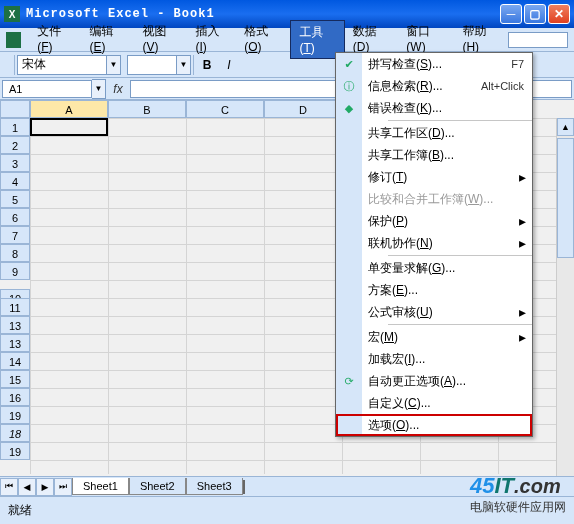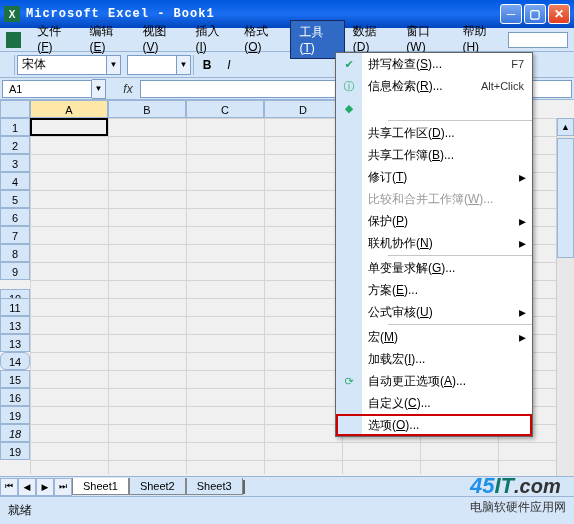--- a/index.html
+++ b/index.html
@@ -24,21 +24,21 @@
 
 .toolbar { background: #d6e6f9; height: 26px; display: flex; align-items: center; padding: 0 4px; border-bottom: 1px solid #9ab5d6; }
 .tool { width: 22px; height: 22px; display: flex; align-items: center; justify-content: center; cursor: pointer; border: 1px solid transparent; font-size: 12px; }
 .sep { width: 1px; height: 20px; background: #9ab5d6; margin: 0 2px; }
 .fontbox { width: 90px; height: 20px; border: 1px solid #7a9cc6; background: #fff; display: flex; align-items: center; padding: 0 4px; font-size: 12px; }
 .dropd { width: 14px; height: 20px; border: 1px solid #7a9cc6; border-left: none; background: #e8f0fb; display: flex; align-items: center; justify-content: center; font-size: 8px; cursor: pointer; }
 
 
 .formulabar { background: #d6e6f9; height: 22px; display: flex; align-items: center; padding: 2px 2px; border-bottom: 1px solid #9ab5d6; }
 .namebox { width: 90px; height: 18px; background: #fff; border: 1px solid #7a9cc6; font-size: 11px; display: flex; align-items: center; padding: 0 6px; }
-.fx { width: 24px; font-style: italic; text-align: center; font-size: 12px; color: #333; margin-left: 10px; }
+.fx { width: 24px; font-style: italic; text-align: center; font-size: 12px; color: #333; }
 .formula { flex: 1; height: 18px; background: #fff; border: 1px solid #7a9cc6; }
 .corner { position: absolute; left: 0; top: 0; width: 30px; height: 18px; background: #d6e6f9; border: 1px solid #9ab5d6; }
 .colhead { position: absolute; top: 0; height: 18px; background: #d6e6f9; border: 1px solid #9ab5d6; text-align: center; font-size: 11px; line-height: 18px; }
 .colhead.active { background: #fde8a8; }
 .rowhead { position: absolute; left: 0; width: 30px; height: 18px; background: #d6e6f9; border: 1px solid #9ab5d6; text-align: center; font-size: 11px; line-height: 18px; }
 .cellborderH { position: absolute; left: 30px; right: 0; height: 1px; background: #d4d4d4; }
 .cellborderV { position: absolute; top: 18px; bottom: 0; width: 1px; background: #d4d4d4; }
 .selcell { position: absolute; border: 2px solid #000; background: transparent; pointer-events: none; }
 .gridcontainer { position: absolute; left: 0; top: 100px; right: 0; bottom: 50px; overflow: hidden; }
 
@@ -149,21 +149,21 @@
       <div class="rowhead" style="top: 72px;">4</div>
       <div class="rowhead" style="top: 90px;">5</div>
       <div class="rowhead" style="top: 108px;">6</div>
       <div class="rowhead" style="top: 126px;">7</div>
       <div class="rowhead" style="top: 144px;">8</div>
       <div class="rowhead" style="top: 162px;">9</div>
       <div class="rowhead" style="top: 189px;">10</div>
       <div class="rowhead" style="top: 198px;">11</div>
       <div class="rowhead" style="top: 216px;">13</div>
       <div class="rowhead" style="top: 234px; text-align: center;">13</div>
-      <div class="rowhead" style="top: 252px; border-radius: 6px;">14</div>
+      <div class="rowhead" style="top: 252px;">14</div>
       <div class="rowhead" style="top: 270px;">15</div>
       <div class="rowhead" style="top: 288px;">16</div>
       <div class="rowhead" style="top: 306px;">19</div>
       <div class="rowhead" style="top: 324px; font-style: italic;">18</div>
       <div class="rowhead" style="top: 342px;">19</div>
     </div>
   <div id="gridlines">
       <div class="cellborderH" style="top: 18px;"></div>
       <div class="cellborderH" style="top: 36px;"></div>
       <div class="cellborderH" style="top: 54px;"></div>
@@ -206,20 +206,21 @@
       <div class="mlabel">拼写检查(<u>S</u>)...</div>
       <div class="mshortcut">F7</div>
     </div>
     <div class="mrow">
       <div class="miconcol" style="font-size: 11px; color: rgb(34, 170, 102);">ⓘ</div>
       <div class="mlabel">信息检索(<u>R</u>)...</div>
       <div class="mshortcut">Alt+Click</div>
     </div>
     <div class="mrow">
       <div class="miconcol" style="font-size: 11px; color: rgb(34, 170, 102);">◆</div>
+      <div class="mlabel">错误检查(<u>K</u>)...</div>
     </div>
     <div style="display: flex;">
       <div class="miconcol" style="height: 3px;"></div>
       <div class="msep" style="flex: 1 1 0%; align-self: center;"></div>
     </div>
     <div class="mrow">
       <div class="miconcol"></div>
       <div class="mlabel">共享工作区(<u>D</u>)...</div>
     </div>
     <div class="mrow">

